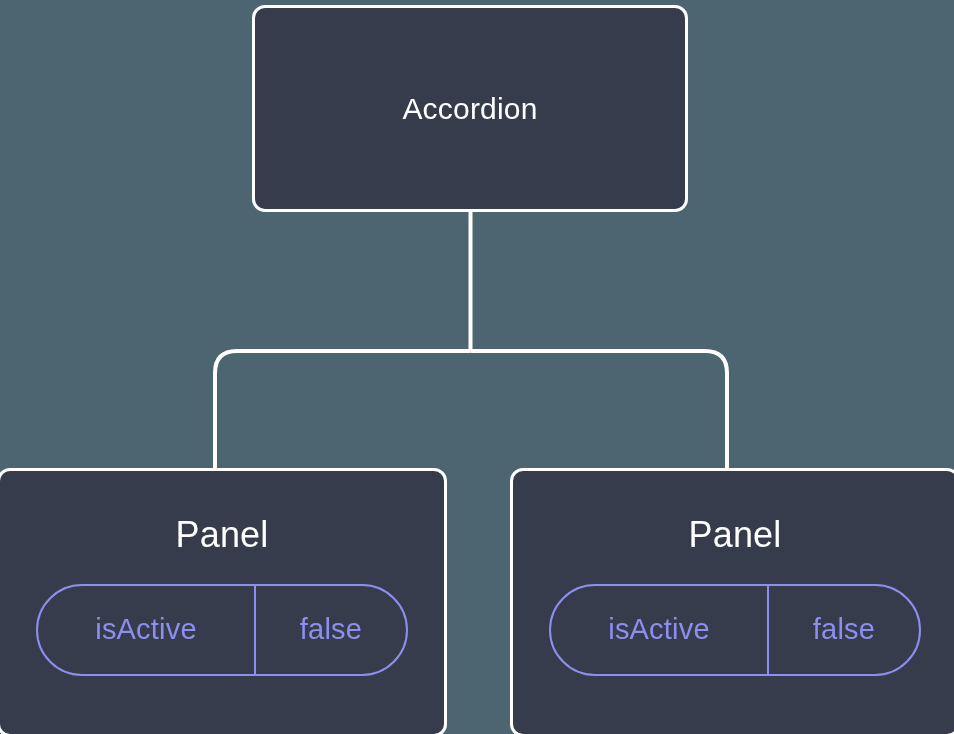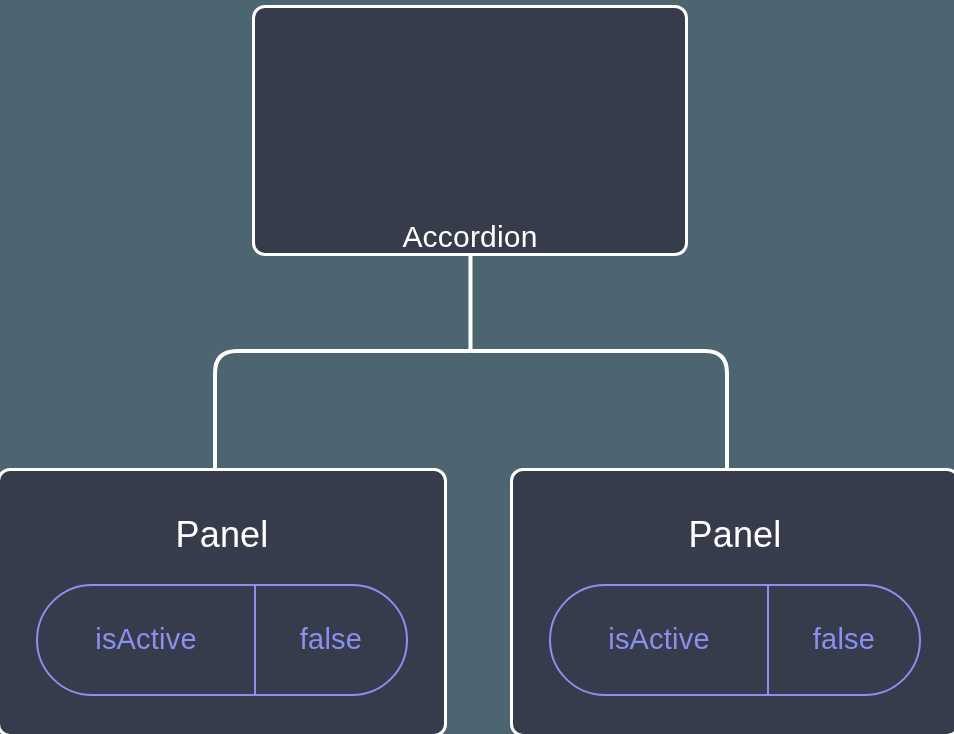--- a/index.html
+++ b/index.html
@@ -44,22 +44,22 @@
     z-index: 2;
     display: flex;
     flex-direction: column;
     align-items: center;
   }
 
   #node-accordion {
     left: 252px;
     top: 5px;
     width: 436px;
-    height: 251px;
-    justify-content: flex-end;
+    height: 207px;
+    justify-content: center;
   }
 
   #node-panel-left {
     left: -3px;
     top: 468px;
     width: 450px;
     height: 269px;
     padding-top: 44px;
   }
 
@@ -85,21 +85,21 @@
     font-size: 36px;
   }
 
   
   .state-pill {
     margin-top: 29px;
     display: flex;
     align-items: stretch;
     border: 2px solid #8b8fef;
     border-radius: 500px;
-    height: 112px;
+    height: 92px;
     width: 372px;
     box-sizing: border-box;
     overflow: hidden;
   }
 
   .pill-cell {
     display: flex;
     align-items: center;
     justify-content: center;
     color: #8b8fef;

